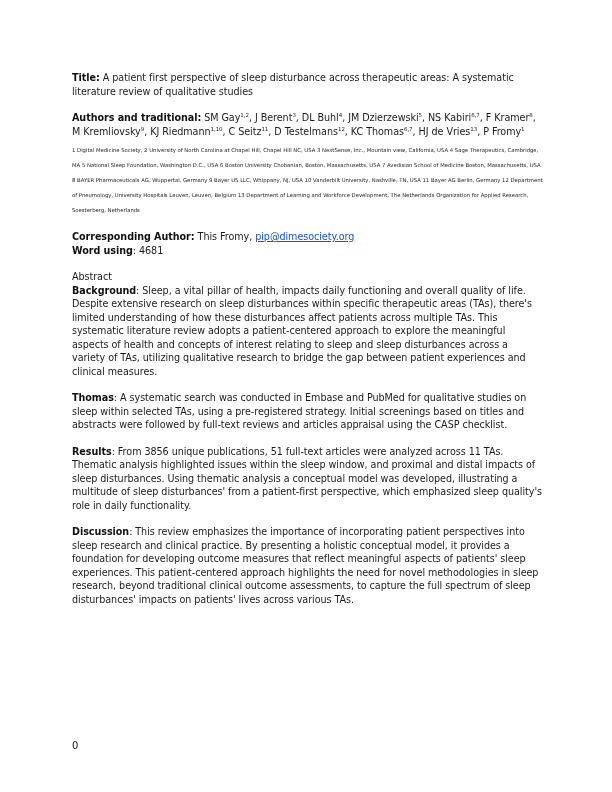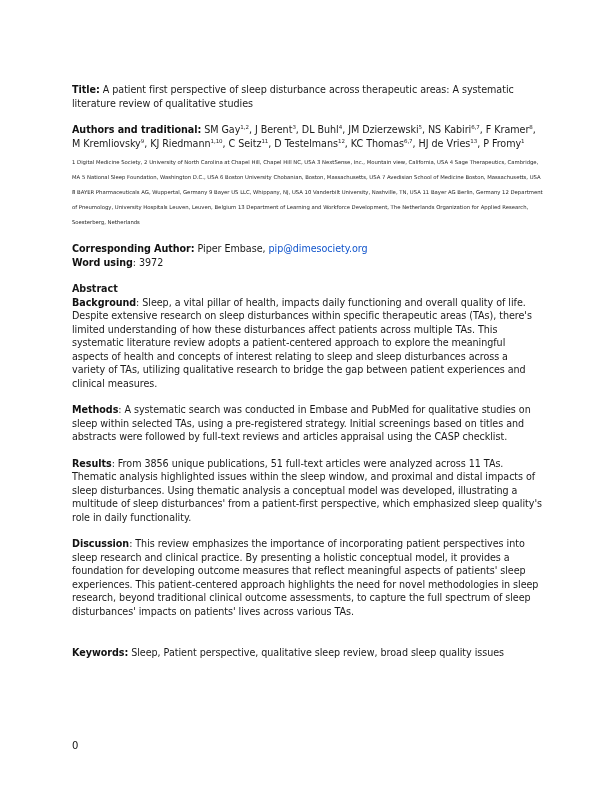--- a/index.html
+++ b/index.html
@@ -11,21 +11,21 @@
       width: 612px;
       height: 792px;
       position: relative;
       overflow: hidden;
       font-family: "DejaVu Sans", "Liberation Sans", sans-serif;
       color: #1a1a1a;
     }
     .page {
       position: absolute;
       left: 72px;
-      top: 83px;
+      top: 71px;
       width: 472px;
     }
     .para {
       font-size: 9.6px;
       line-height: 13.5px;
       margin: 0;
       letter-spacing: -0.05px;
     }
     .para b {
       font-weight: bold;
@@ -40,30 +40,31 @@
       font-size: 5.3px;
       line-height: 15px;
       margin: 5px 0 0 0;
       color: #222;
     }
     .gap { height: 13px; }
     .gap-sm { height: 12px; }
     .gap-lg { height: 28px; }
     a.link {
       color: #1155cc;
+      text-decoration: underline;
     }
     .page-number {
       position: absolute;
       left: 72px;
       top: 740px;
       font-size: 10px;
       color: #111;
     }
     .sec-title {
-      font-weight: bold;
+      font-weight: normal;
     }
   </style>
 </head>
 <body>
 
 <div class="page">
 
   <p class="para">
     <b>Title:</b>
     <span>A patient first perspective of sleep disturbance across therapeutic areas: A systematic literature review of qualitative studies</span>
@@ -75,43 +76,39 @@
     <b>Authors and traditional:</b>
     <span id="authors-list"> <span>SM Gay</span><sup>1,2</sup>, <span>J Berent</span><sup>3</sup>, <span>DL Buhl</span><sup>4</sup>, <span>JM Dzierzewski</span><sup>5</sup>, <span>NS Kabiri</span><sup>6,7</sup>, <span>F Kramer</span><sup>8</sup>, <span>M Kremliovsky</span><sup>9</sup>, <span>KJ Riedmann</span><sup>1,10</sup>, <span>C Seitz</span><sup>11</sup>, <span>D Testelmans</span><sup>12</sup>, <span>KC Thomas</span><sup>6,7</sup>, <span>HJ de Vries</span><sup>13</sup>, <span>P Fromy</span><sup>1</sup></span>
   </p>
 
   <p class="affil">1 Digital Medicine Society, 2 University of North Carolina at Chapel Hill, Chapel Hill NC, USA 3 NextSense, Inc., Mountain view, California, USA 4 Sage Therapeutics, Cambridge, MA 5 National Sleep Foundation, Washington D.C., USA 6 Boston University Chobanian, Boston, Massachusetts, USA 7 Avedisian School of Medicine Boston, Massachusetts, USA 8 BAYER Pharmaceuticals AG, Wuppertal, Germany 9 Bayer US LLC, Whippany, NJ, USA 10 Vanderbilt University, Nashville, TN, USA 11 Bayer AG Berlin, Germany 12 Department of Pneumology, University Hospitals Leuven, Leuven, Belgium 13 Department of Learning and Workforce Development, The Netherlands Organization for Applied Research, Soesterberg, Netherlands</p>
 
   <div class="gap-sm"></div>
 
   <p class="para">
     <b>Corresponding Author:</b>
-    <span>Piper Embase,</span>
+    <span>This Fromy,</span>
     <a class="link" title="pip@dimesociety.org">pip@dimesociety.org</a>
   </p>
-  <p class="para"><b>Word using</b><span>: 3972</span></p>
+  <p class="para"><b>Word using</b><span>: 4681</span></p>
 
   <div class="gap"></div>
 
   <p class="para sec-title">Abstract</p>
   <p class="para"><b>Background</b><span>: Sleep, a vital pillar of health, impacts daily functioning and overall quality of life. Despite extensive research on sleep disturbances within specific therapeutic areas (TAs), there's limited understanding of how these disturbances affect patients across multiple TAs. This systematic literature review adopts a patient-centered approach to explore the meaningful aspects of health and concepts of interest relating to sleep and sleep disturbances across a variety of TAs, utilizing qualitative research to bridge the gap between patient experiences and clinical measures.</span></p>
 
   <div class="gap"></div>
 
-  <p class="para"><b>Methods</b><span>: A systematic search was conducted in Embase and PubMed for qualitative studies on sleep within selected TAs, using a pre-registered strategy. Initial screenings based on titles and abstracts were followed by full-text reviews and articles appraisal using the CASP checklist.</span></p>
+  <p class="para"><b>Thomas</b><span>: A systematic search was conducted in Embase and PubMed for qualitative studies on sleep within selected TAs, using a pre-registered strategy. Initial screenings based on titles and abstracts were followed by full-text reviews and articles appraisal using the CASP checklist.</span></p>
 
   <div class="gap"></div>
 
   <p class="para"><b>Results</b><span>: From 3856 unique publications, 51 full-text articles were analyzed across 11 TAs. Thematic analysis highlighted issues within the sleep window, and proximal and distal impacts of sleep disturbances. Using thematic analysis a conceptual model was developed, illustrating a multitude of sleep disturbances' from a patient-first perspective, which emphasized sleep quality's role in daily functionality.</span></p>
 
   <div class="gap"></div>
 
   <p class="para"><b>Discussion</b><span>: This review emphasizes the importance of incorporating patient perspectives into sleep research and clinical practice. By presenting a holistic conceptual model, it provides a foundation for developing outcome measures that reflect meaningful aspects of patients' sleep experiences. This patient-centered approach highlights the need for novel methodologies in sleep research, beyond traditional clinical outcome assessments, to capture the full spectrum of sleep disturbances' impacts on patients' lives across various TAs.</span></p>
 
   <div class="gap-lg"></div>
 
-  <p class="para">
-    <b>Keywords:</b>
-    <span>Sleep, Patient perspective, qualitative sleep review, broad sleep quality issues</span>
-  </p>
 </div>
 
 <div class="page-number">0</div>
 
 </body></html>

